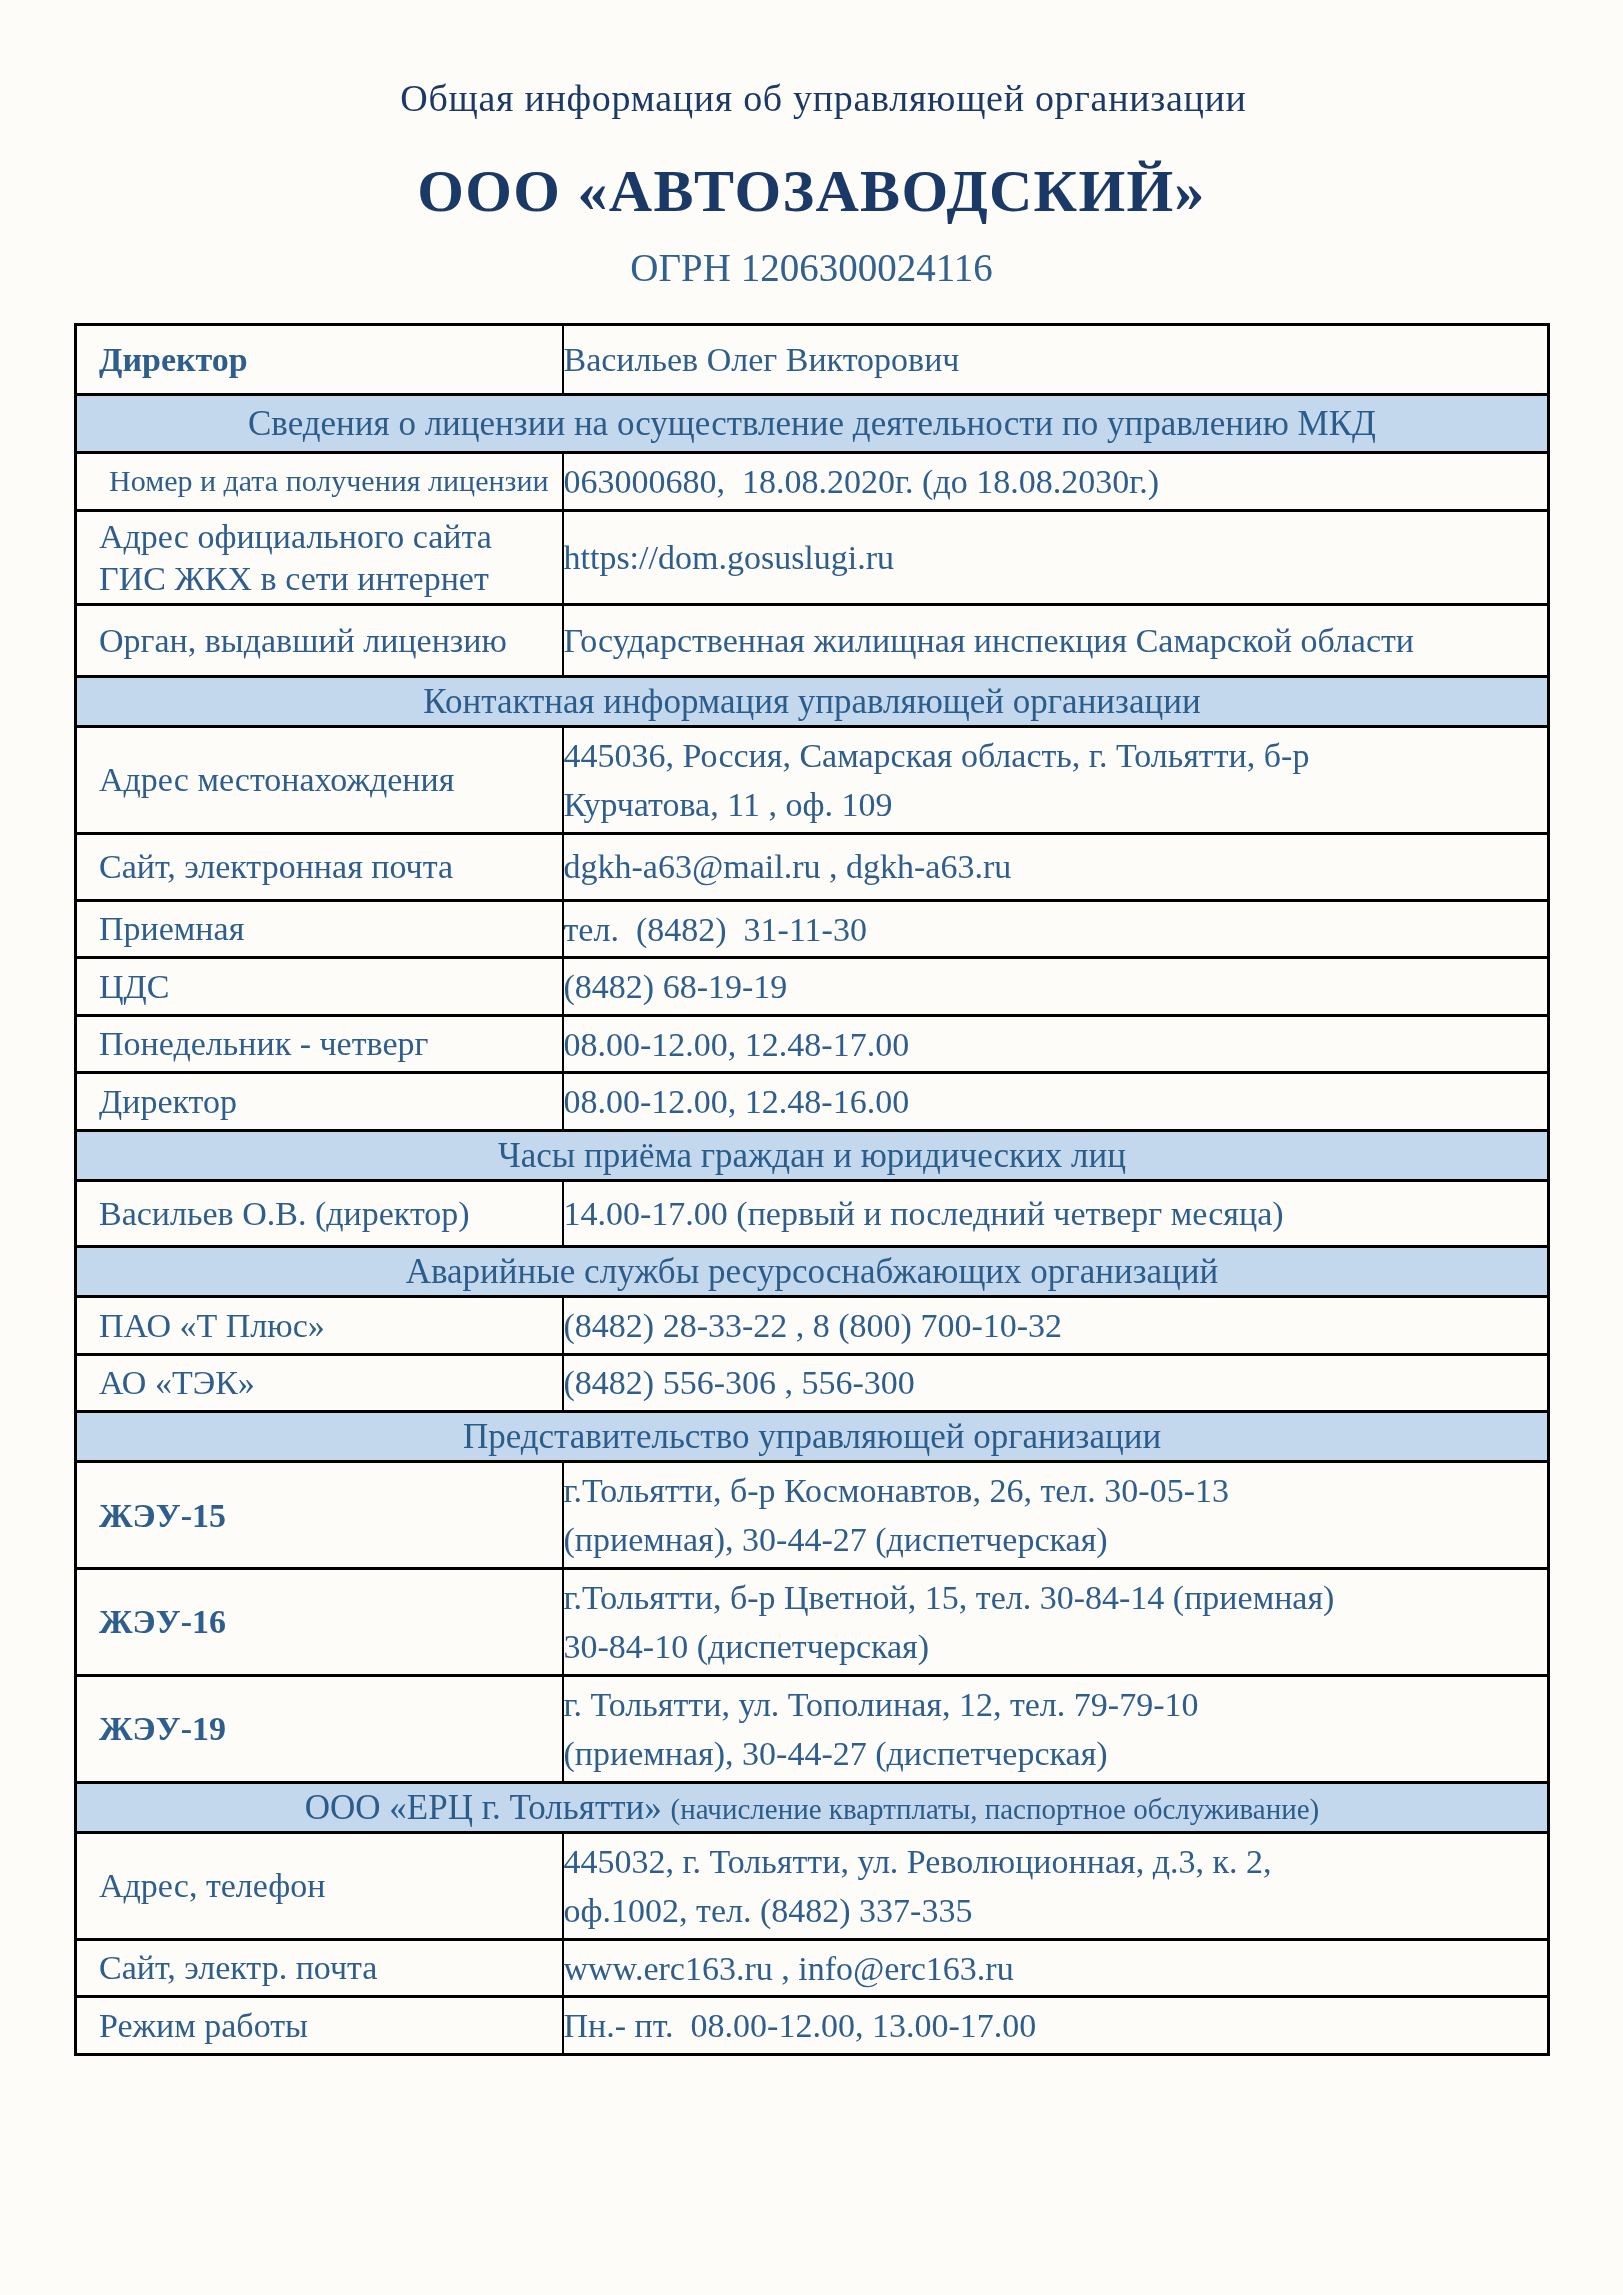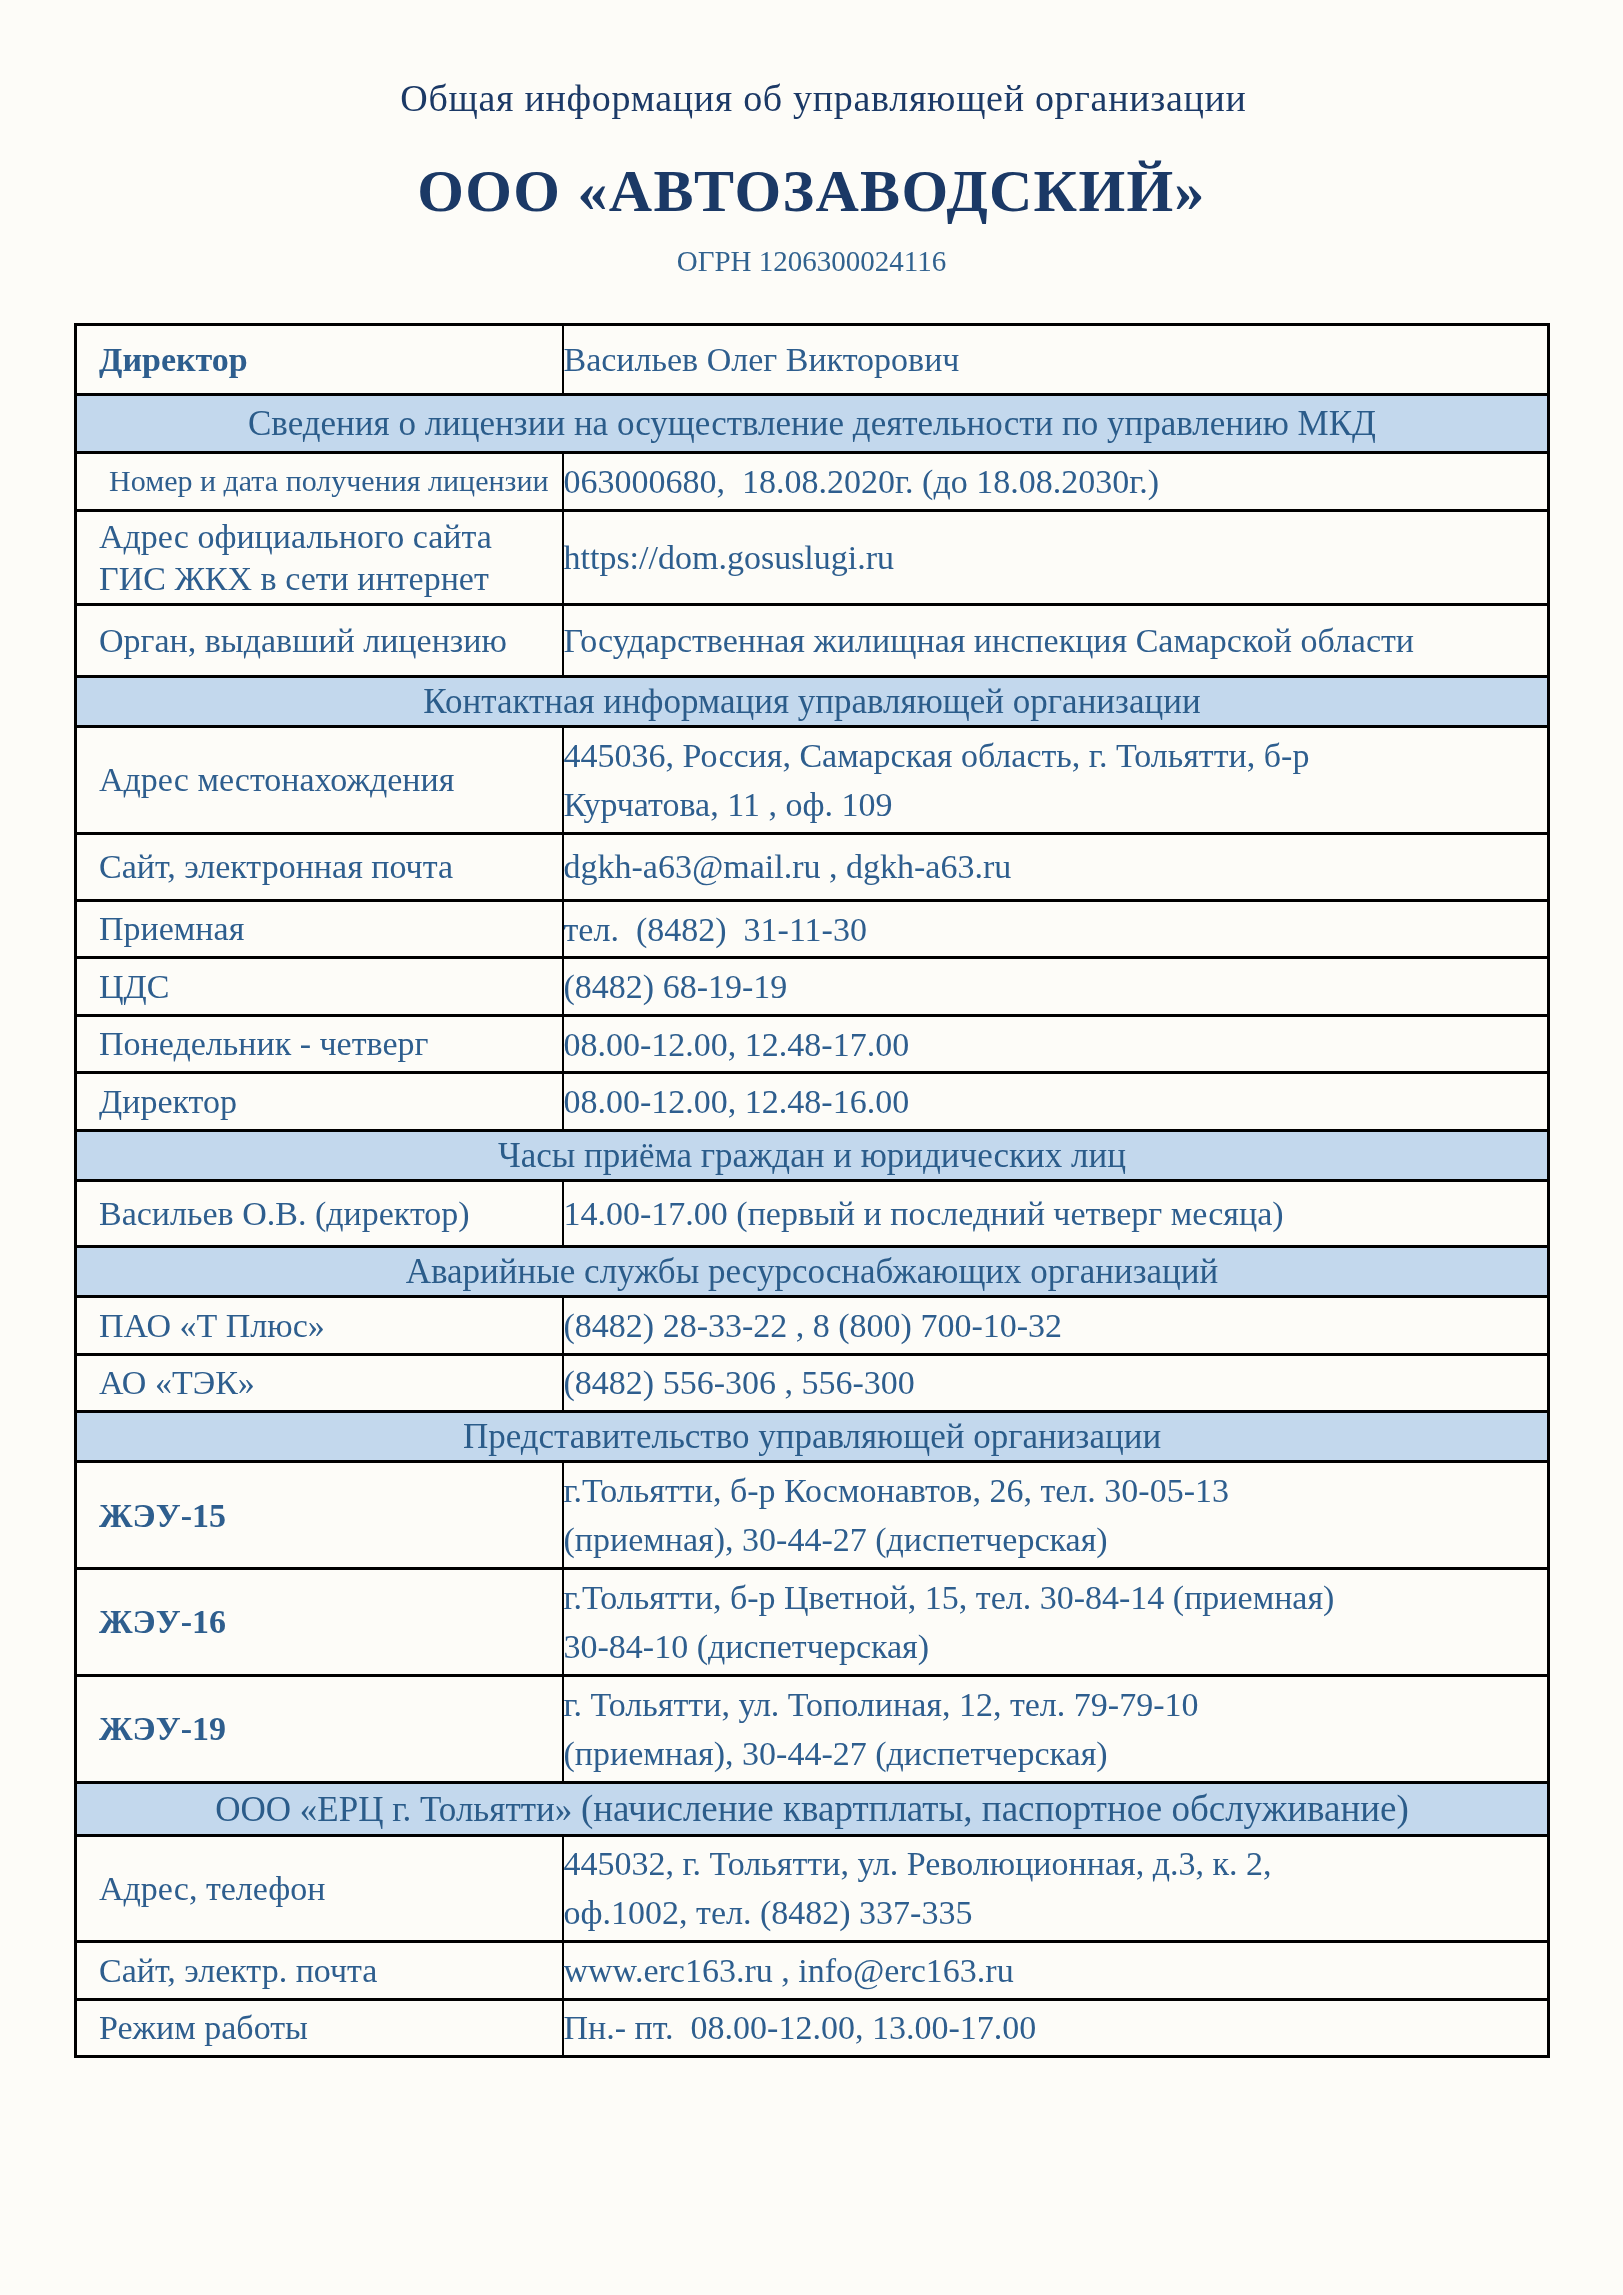--- a/index.html
+++ b/index.html
@@ -15,21 +15,21 @@
     text-align:center;font-size:38px;font-weight:normal;color:#1B3966;
     letter-spacing:0.7px;
   }
   .title2{
     position:absolute;top:157px;left:0;width:100%;
     text-align:center;font-size:60px;font-weight:bold;color:#1B3966;
     letter-spacing:1.3px;
   }
   .ogrn{
     position:absolute;top:245px;left:0;width:100%;
-    text-align:center;font-size:29px;color:#31628F;
+    text-align:center;font-size:39px;color:#31628F;
   }
   table.info{
     position:absolute;left:74px;top:323px;width:1476px;
     border-collapse:collapse;table-layout:fixed;
     border:3.9px solid #000;
   }
   col.c1{width:487px;}
   td{
     border-top:3.3px solid #000;border-bottom:3.3px solid #000;
     vertical-align:middle;
@@ -45,21 +45,21 @@
     border-left:2px solid #000;
     line-height:1.45;
   }
   td.lbl.bold{font-weight:bold;}
   td.lbl.small{font-size:30px;text-align:right;}
   tr.sec td{
     background:#C3D8ED;
     text-align:center;font-weight:normal;color:#2B5C8A;
     font-size:35px;line-height:1.2;padding:2.6px 7.9px;
   }
-  .sec-sub{font-size:37px;}
+  .sec-sub{font-size:29px;}
 </style>
 </head>
 <body>
 
 <div class="page">
 
   <div class="title1">Общая информация об управляющей  организации</div>
   <div class="title2">ООО «АВТОЗАВОДСКИЙ»</div>
   <div class="ogrn">ОГРН 1206300024116</div>
 

